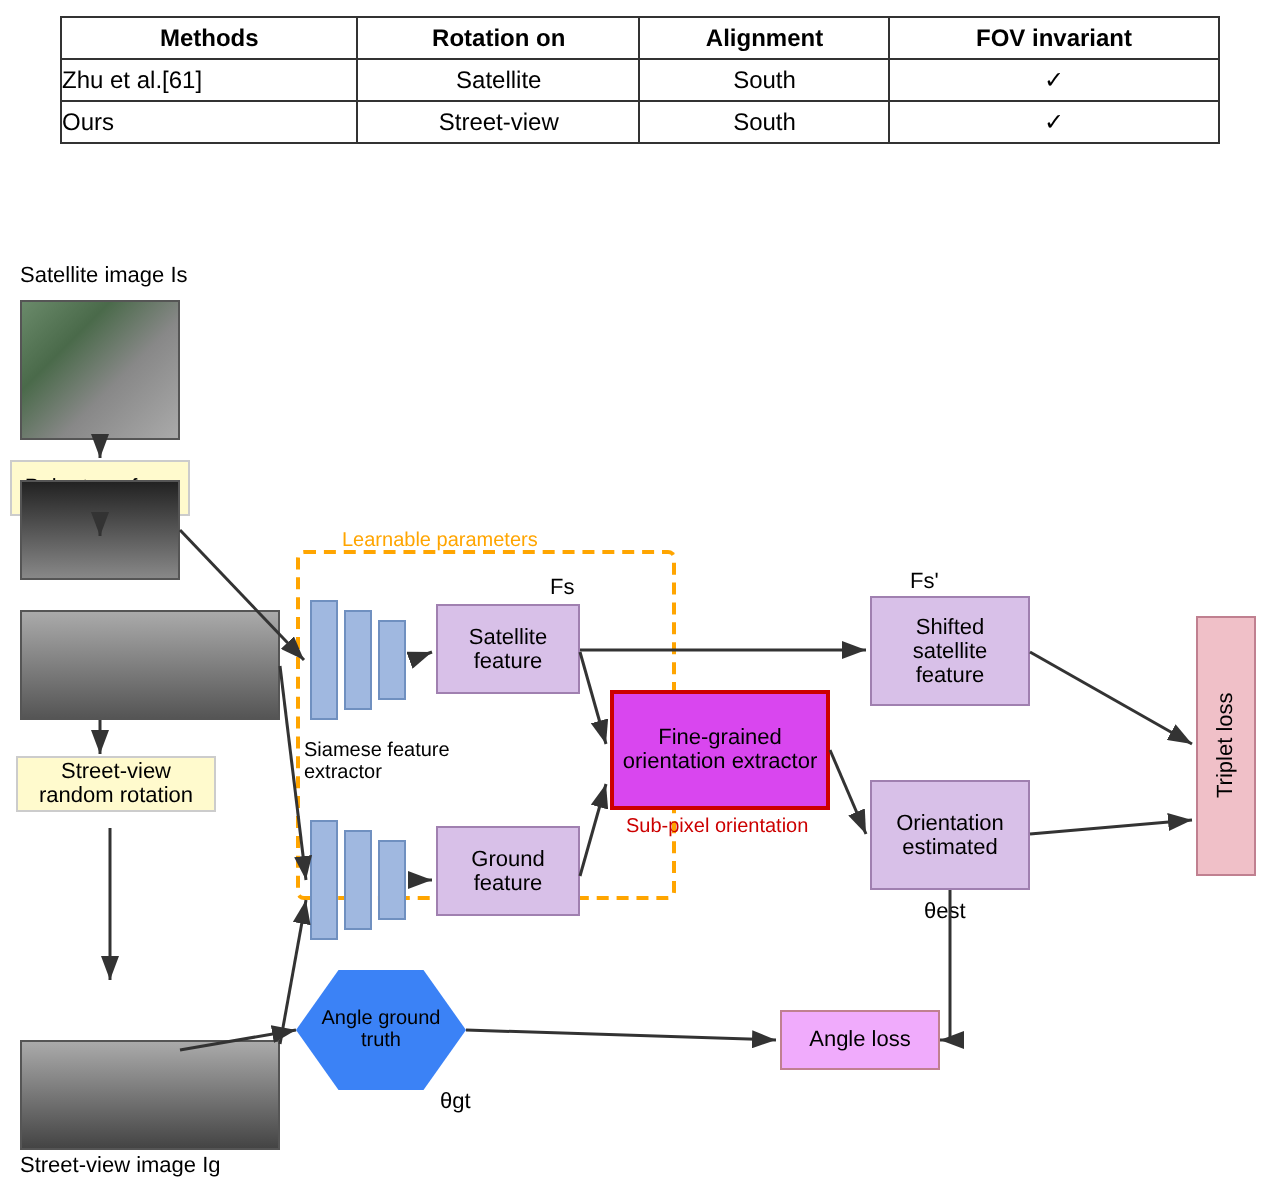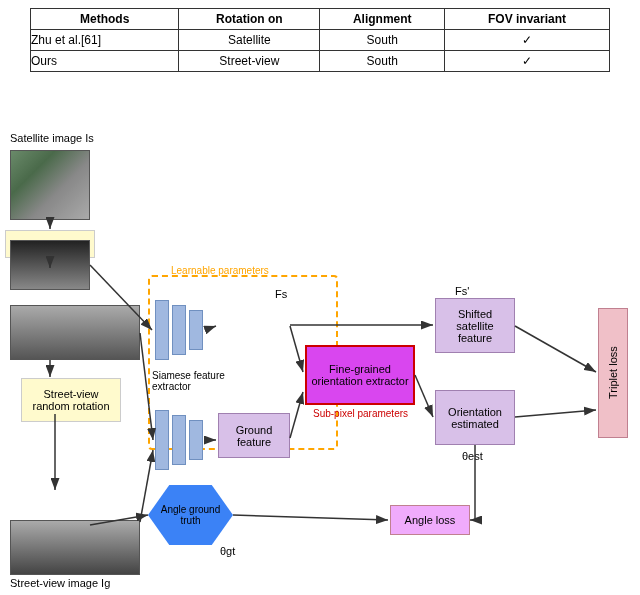--- a/index.html
+++ b/index.html
@@ -221,21 +221,21 @@
   <div class="label" style="top:2px; left:10px;">Satellite image Is</div>
 
   <div class="img-box img-satellite"></div>
 
   <div class="box box-yellow" style="top:100px; left:5px; width:90px; height:28px;">Polar transform</div>
 
   <div class="img-box img-polar"></div>
 
   <div class="img-box img-street1"></div>
 
-  <div class="box box-yellow" style="top:248px; left:21px; width:100px; height:44px;">Street-view random rotation</div>
+  <div class="box box-yellow" style="top:248px; left:8px; width:100px; height:28px;">Street-view random rotation</div>
 
   <div class="img-box img-street2"></div>
 
   <div class="label" style="top:447px; left:10px;">Street-view image Ig</div>
 
   <div class="dashed-box" style="top:145px; left:148px; width:190px; height:175px;"></div>
   <div class="label" style="top:135px; left:171px; color:orange; font-size:10px;">Learnable parameters</div>
 
   <div class="label" style="top:240px; left:152px; font-size:10px;">Siamese feature<br>extractor</div>
 
@@ -244,30 +244,32 @@
   <div class="label" style="top:295px; left:275px;">Fg</div>
 
   <div style="position:absolute; top:170px; left:155px; width:14px; height:60px; background:#a0b8e0; border:1px solid #7090c0;"></div>
   <div style="position:absolute; top:175px; left:172px; width:14px; height:50px; background:#a0b8e0; border:1px solid #7090c0;"></div>
   <div style="position:absolute; top:180px; left:189px; width:14px; height:40px; background:#a0b8e0; border:1px solid #7090c0;"></div>
 
   <div style="position:absolute; top:280px; left:155px; width:14px; height:60px; background:#a0b8e0; border:1px solid #7090c0;"></div>
   <div style="position:absolute; top:285px; left:172px; width:14px; height:50px; background:#a0b8e0; border:1px solid #7090c0;"></div>
   <div style="position:absolute; top:290px; left:189px; width:14px; height:40px; background:#a0b8e0; border:1px solid #7090c0;"></div>
 
+  <div class="box box-purple" style="top:172px; left:218px; width:72px; height:45px;">Satellite
+feature</div>
 
   <div class="box box-purple" style="top:283px; left:218px; width:72px; height:45px;">Ground
 feature</div>
 
   <div class="box box-red-border" style="top:215px; left:305px; width:110px; height:60px;">Fine-grained
 orientation
 extractor</div>
 
   <div class="label" style="top:278px; left:313px; color:#cc0000; font-size:10px;">Sub-pixel
-parameters</div>
+orientation</div>
 
   <div class="label" style="top:155px; left:455px;">Fs'</div>
 
   <div class="box box-purple" style="top:168px; left:435px; width:80px; height:55px;">Shifted
 satellite
 feature</div>
 
   <div class="box box-purple" style="top:260px; left:435px; width:80px; height:55px;">Orientation
 estimated</div>
 

